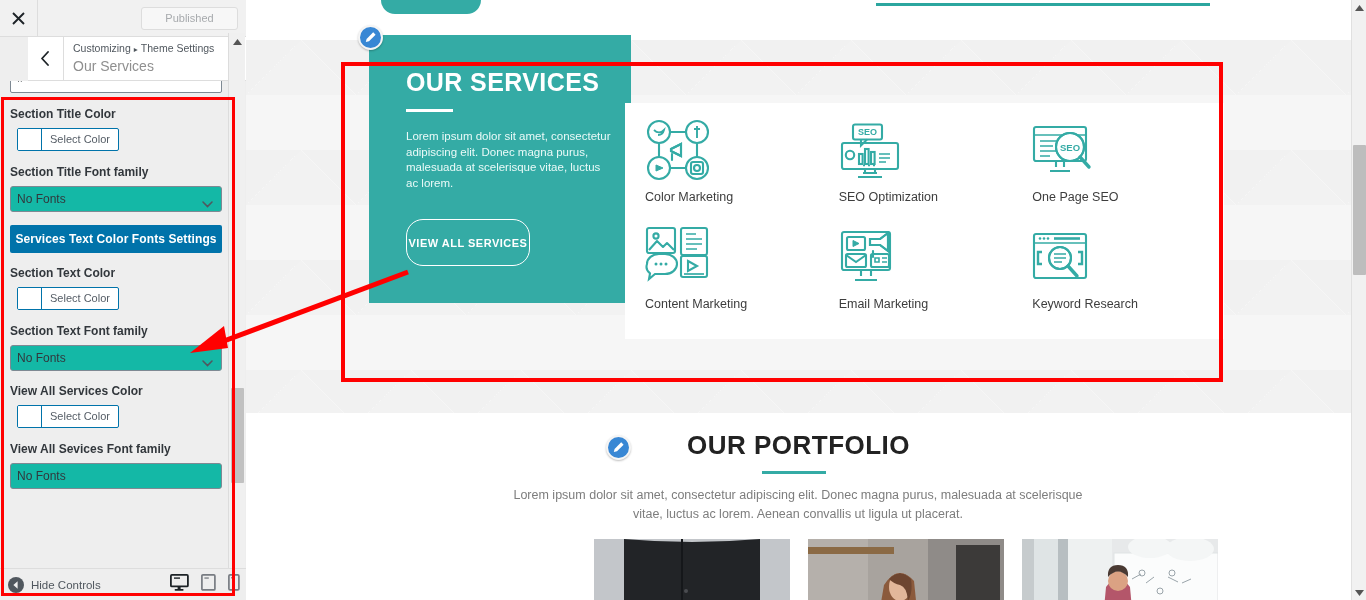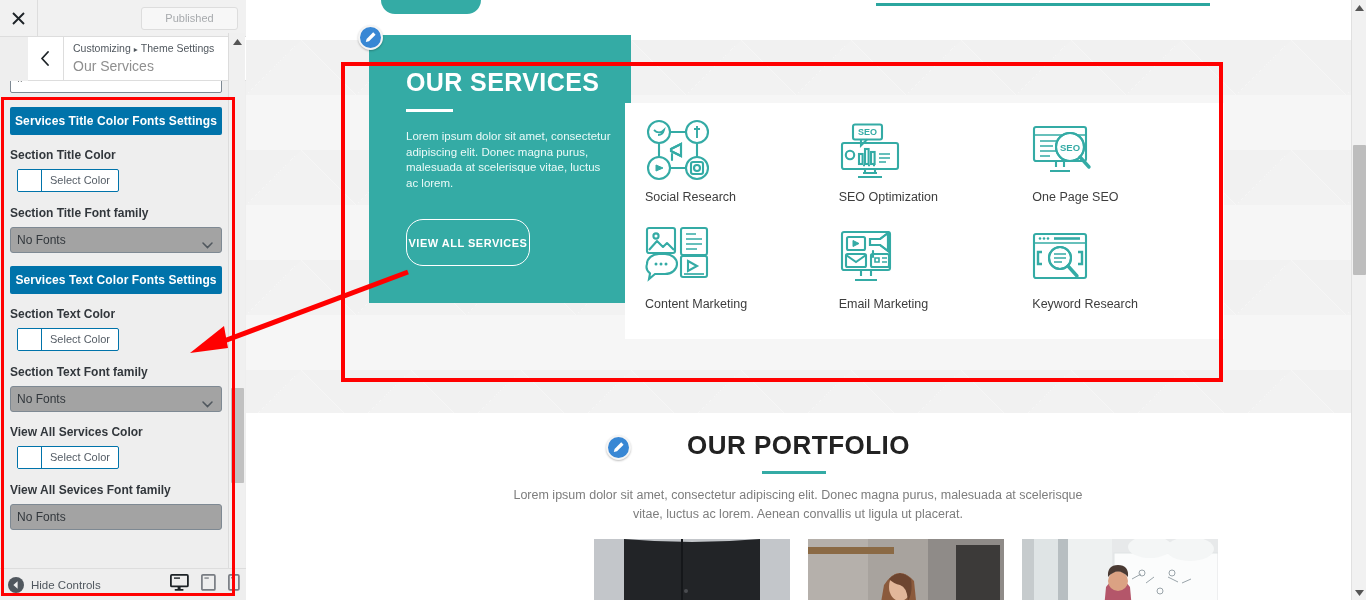--- a/index.html
+++ b/index.html
@@ -77,21 +77,21 @@
   }
   .colorpicker {
     display: inline-flex; align-items: stretch;
     border: 1px solid #0073aa; border-radius: 2px; background: #fff;
     height: 23px; margin-bottom: 14px; cursor: pointer; overflow: hidden; margin-left: 7px;
   }
   .colorpicker .swatch { width: 24px; background: #ffffff; border-right: 1px solid #0073aa; }
   .colorpicker .cp-label { font-size: 11px; color: #555d66; padding: 0 8px; line-height: 21px; }
   select.fontsel {
     display: block; width: 100%; height: 26px;
-    border: 1px solid #7e8993; border-radius: 3px; background: #a3a3a3;
+    border: 1px solid #7e8993; border-radius: 3px; background: #14b8a6;
     font-size: 12px; color: #32373c; padding: 2px 22px 2px 6px;
     margin-bottom: 13px; cursor: pointer;
     -webkit-appearance: none; appearance: none;
   }
   .sel-wrap { position: relative; }
   .sel-wrap .chev {
     position: absolute; right: 9px; top: 8px; pointer-events: none;
   }
 
   
@@ -269,21 +269,20 @@
         </div>
         <div id="panel-title">Our Services</div>
       </div>
     </div>
 
     <div id="cust-scroll">
       <div id="cust-inner">
 
         <input class="hex-field" value="#" style="">
 
-        <button class="blue-btn">Services Title Color Fonts Settings</button>
 
         <span class="ctl-label">Section Title Color</span>
         <div class="colorpicker">
           <span class="swatch"></span>
           <span class="cp-label">Select Color</span>
         </div>
 
         <span class="ctl-label">Section Title Font family</span>
         <div class="sel-wrap">
           <select class="fontsel">
@@ -409,21 +408,21 @@
                 <path d="M9 11 c3 3 7 3 10 0 -1 4 -4 5 -6 5" stroke-width="1.8"></path>
                 <path d="M52 7 v12 M49 10 h6" stroke-width="1.9"></path>
                 <path d="M11 46 l7 3 -7 3 z" fill="#34aba5" stroke-width="1"></path>
                 <rect x="46" y="43" width="12" height="12" rx="2"></rect>
                   <circle cx="52" cy="49" r="3"></circle>
                 <path d="M26 30 l10 -5 v12 l-10 -5 z" fill="#fff"></path>
                 <path d="M26 30 l10 -5 v12 l-10 -5 z"></path>
                 <path d="M27 35 v6" stroke-linecap="round"></path>
               </svg>
             </div>
-            <div class="svc-label">Social Research</div>
+            <div class="svc-label">Color Marketing</div>
           </div>
 
           <div class="svc-item">
             <div class="svc-ico">
               <svg width="62" height="58" viewBox="0 0 62 58" fill="none" stroke="#34aba5" stroke-width="2.1">
                 <rect x="14" y="1.5" width="29" height="15" rx="2"></rect>
                 <path d="M22 16.5 l0 6 6 -6"></path>
                 <text x="28.5" y="12" font-size="9" font-family="Liberation Sans, sans-serif" fill="#34aba5" stroke="none" text-anchor="middle" font-weight="bold">SEO</text>
                 <rect x="3" y="20" width="56" height="26" rx="2"></rect>
                 <circle cx="11" cy="32" r="4.2"></circle>

